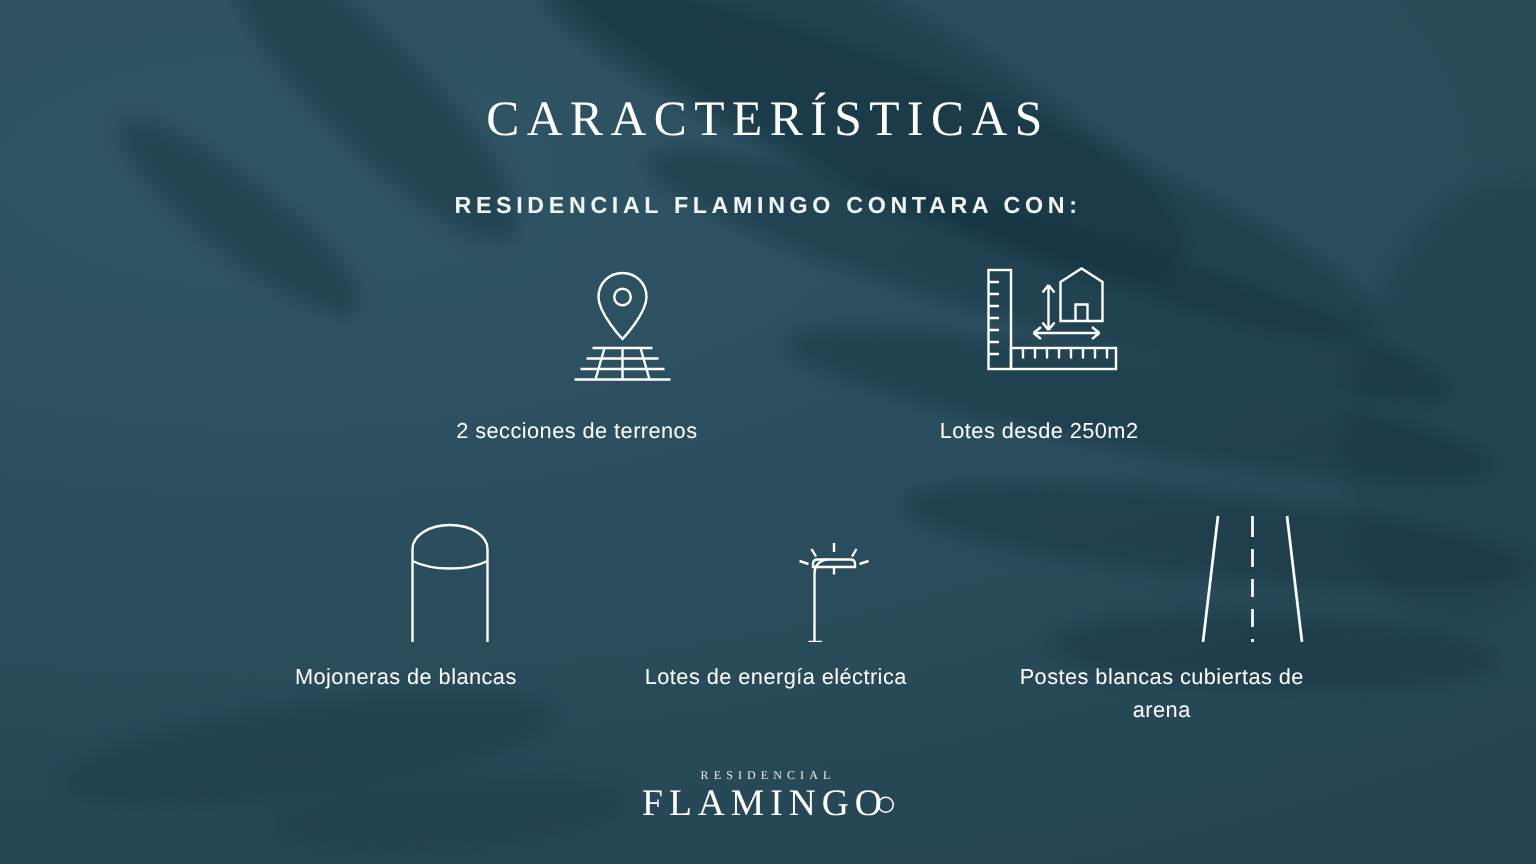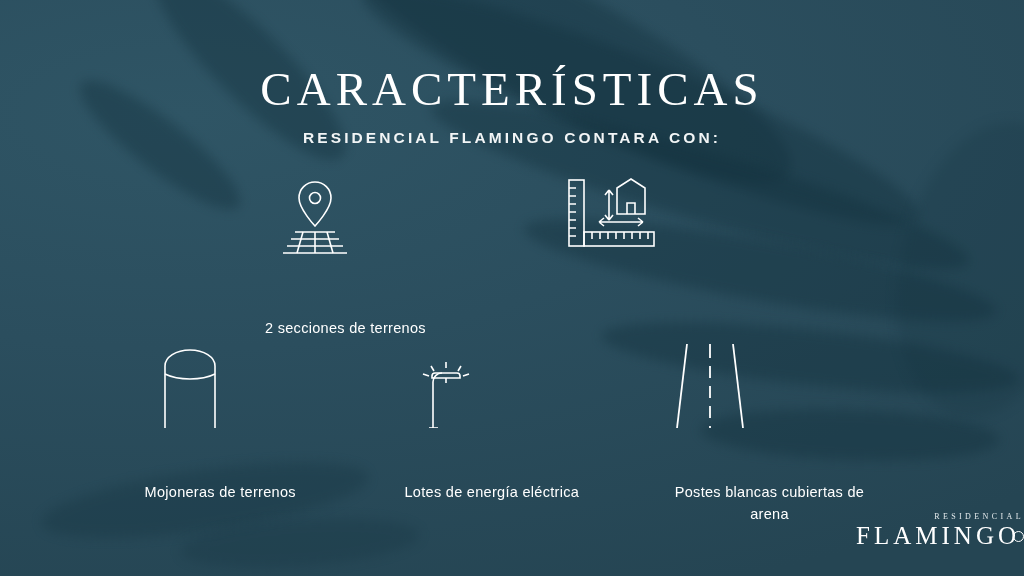--- a/index.html
+++ b/index.html
@@ -44,21 +44,21 @@
     color: #ffffff;
   }
 
   .title {
     position: absolute;
     top: 62px;
     left: 0;
     width: 100%;
     text-align: center;
     font-family: "Liberation Serif", serif;
-    font-size: 47px;
+    font-size: 33px;
     letter-spacing: 5px;
     font-weight: 400;
     color: #ffffff;
   }
 
   .subtitle {
     position: absolute;
     top: 129px;
     left: 0;
     width: 100%;
@@ -75,23 +75,22 @@
     display: flex;
     justify-content: center;
     align-items: flex-start;
   }
   .row-1 { top: 172px; left: 0; width: 100%; gap: 94px; }
   .row-2 { top: 336px; left: 0; width: 100%; gap: 60px; }
 
   .feature {
     display: flex;
     flex-direction: column;
-    align-items: flex-start;
+    align-items: flex-end;
     width: 200px;
-    gap: 40px;
   }
   .feature .icon {
     height: 92px;
     display: flex;
     align-items: flex-end;
     justify-content: center;
   }
   .feature .label {
     margin-top: 14px;
     text-align: center;
@@ -105,21 +104,21 @@
   .feature.wide { width: 215px; }
 
   svg { display: block; }
 
   
   .logo {
     position: absolute;
     bottom: 26px;
     left: 0;
     width: 100%;
-    text-align: right;
+    text-align: center;
   }
   .logo-top {
     font-family: "Liberation Serif", serif;
     font-size: 8px;
     letter-spacing: 3.4px;
     color: #e6ecee;
     margin-bottom: 1px;
   }
   .logo-main {
     font-family: "Liberation Serif", serif;
@@ -184,34 +183,35 @@
           <rect x="10" y="4" width="15" height="66"></rect>
           <path d="M10 12h7M10 20h7M10 28h7M10 36h7M10 44h7M10 52h7M10 60h7"></path>
           <rect x="25" y="56" width="70" height="14"></rect>
           <path d="M33 56v7M41 56v7M49 56v7M57 56v7M65 56v7M73 56v7M81 56v7M89 56v7"></path>
           <path d="M58 12l14-9 14 9v26H58z"></path>
           <path d="M68 38v-11h8v11"></path>
           <path d="M40 46h44M40 46l5-4M40 46l5 4M84 46l-5-4M84 46l-5 4"></path>
           <path d="M50 14v30M50 14l-4 5M50 14l4 5M50 44l-4-5M50 44l4-5"></path>
         </svg>
       </div>
+      <div class="label">Lotes desde 250m2</div>
     </div>
 
   </div>
 
   <div class="row row-2">
 
     <div class="feature">
       <div class="icon">
         <svg width="90" height="88" viewBox="0 0 90 88" fill="none" stroke="#ffffff" stroke-width="1.6">
           <path d="M20 88V26c0-9 11-16 25-16s25 7 25 16v62"></path>
           <path d="M20 34c8 4 17 5 25 5s17-1 25-5"></path>
         </svg>
       </div>
-      <div class="label">Mojoneras de terrenos</div>
+      <div class="label">Mojoneras de blancas</div>
     </div>
 
     <div class="feature">
       <div class="icon">
         <svg width="90" height="88" viewBox="0 0 90 88" fill="none" stroke="#ffffff" stroke-width="1.6">
           <path d="M28 88V42c0-5 4-9 9-9"></path>
           <path d="M30 33h22c2 0 3 1 3 3v2H27v-2c0-2 1-3 3-3z"></path>
           <path d="M41 38v5"></path>
           <path d="M26 26l3 5M41 22v6M56 26l-3 5M18 34l6 2M64 34l-6 2"></path>
           <path d="M24 88h9"></path>

